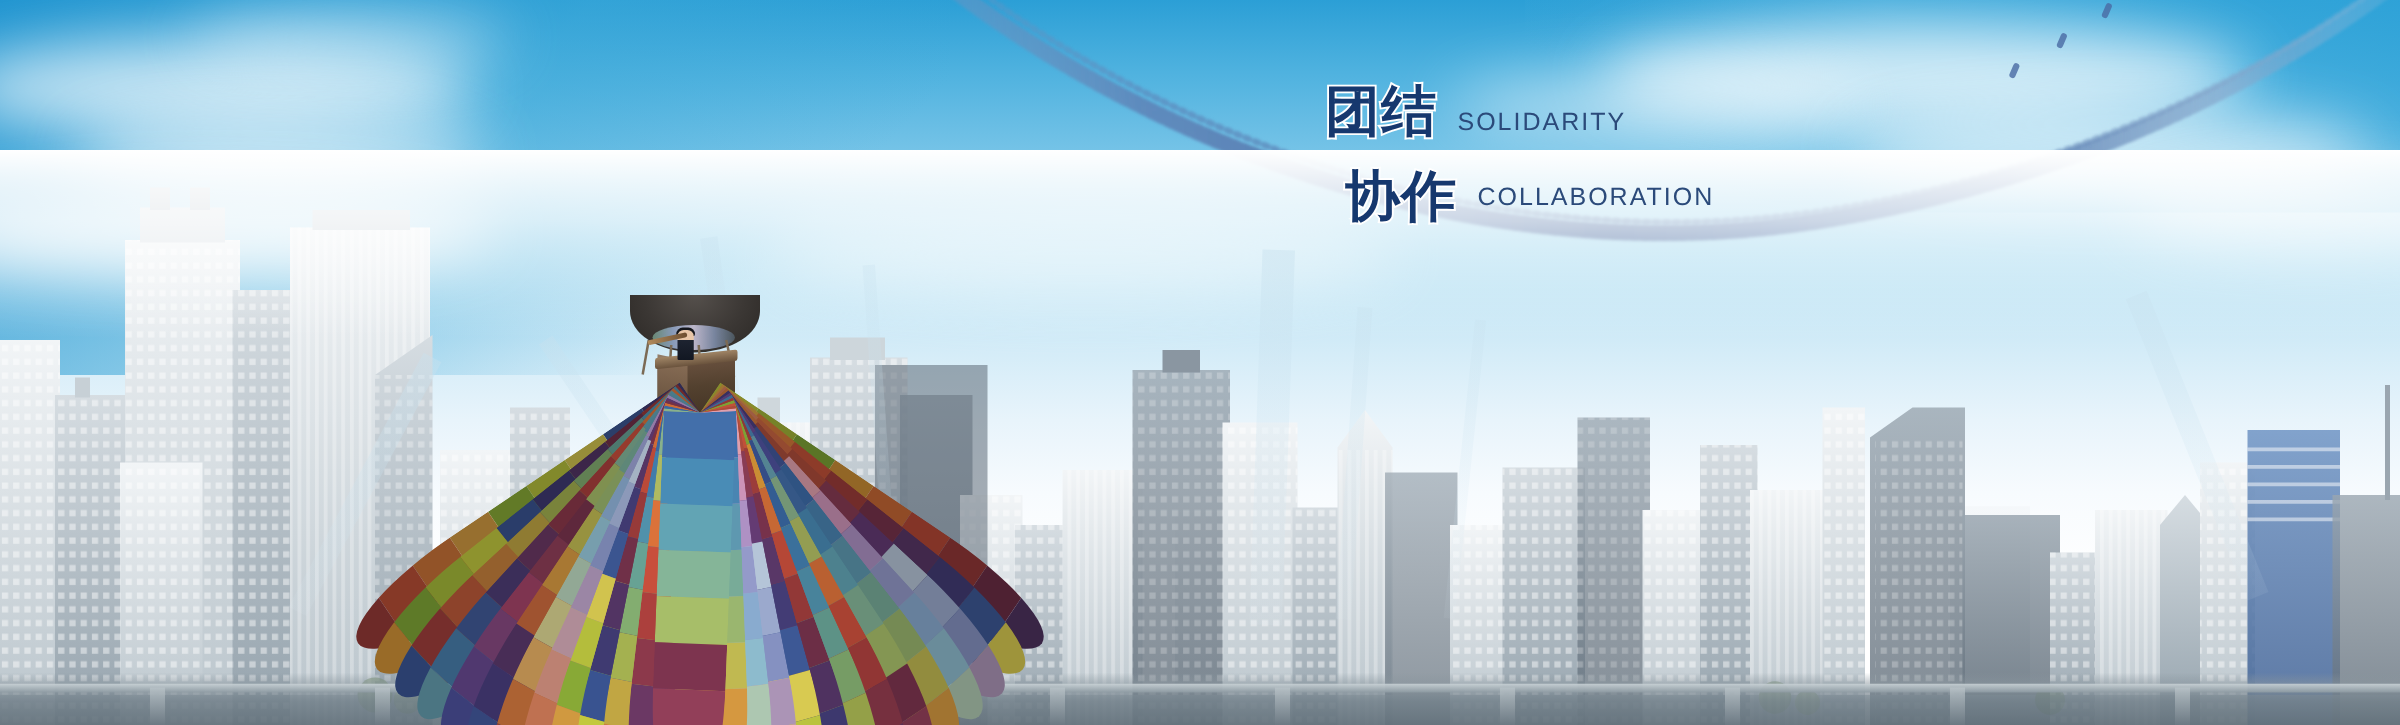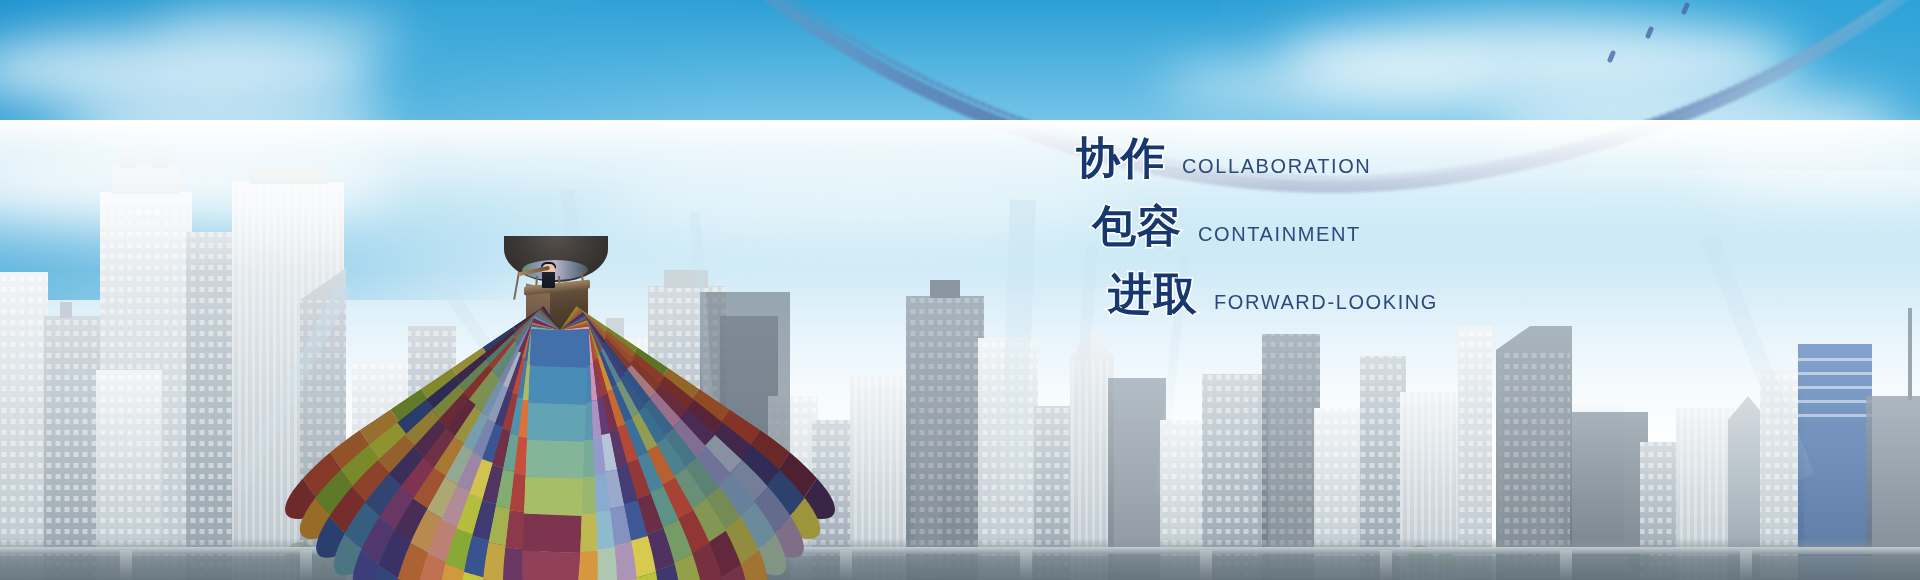--- a/index.html
+++ b/index.html
@@ -623,27 +623,23 @@
 
     <div class="basket"></div>
     <div class="basket-face"></div>
     <div class="basket-rim"></div>
     <div class="person-hair"></div>
     <div class="person"></div>
     <div class="scope"></div>
   </div>
 
   <div class="slogan">
-    <div class="sline" style="left:16px; top:68px;">
+    <div class="sline" style="left:0px;  top:0px;">
+      <span class="cn">团结</span>
+      <span class="en">SOLIDARITY</span>
+    </div>
+    <div class="sline" style="left:16px; top:68px;align-items:center;">
       <span class="cn">协作</span>
       <span class="en">COLLABORATION</span>
     </div>
-    <div class="sline" style="left:32px; top:136px;">
-      <span class="cn">包容</span>
-      <span class="en">CONTAINMENT</span>
-    </div>
-    <div class="sline" style="left:48px; top:204px;">
-      <span class="cn">进取</span>
-      <span class="en">FORWARD-LOOKING</span>
-    </div>
   </div>
 
 </div>
 
 </body></html>

